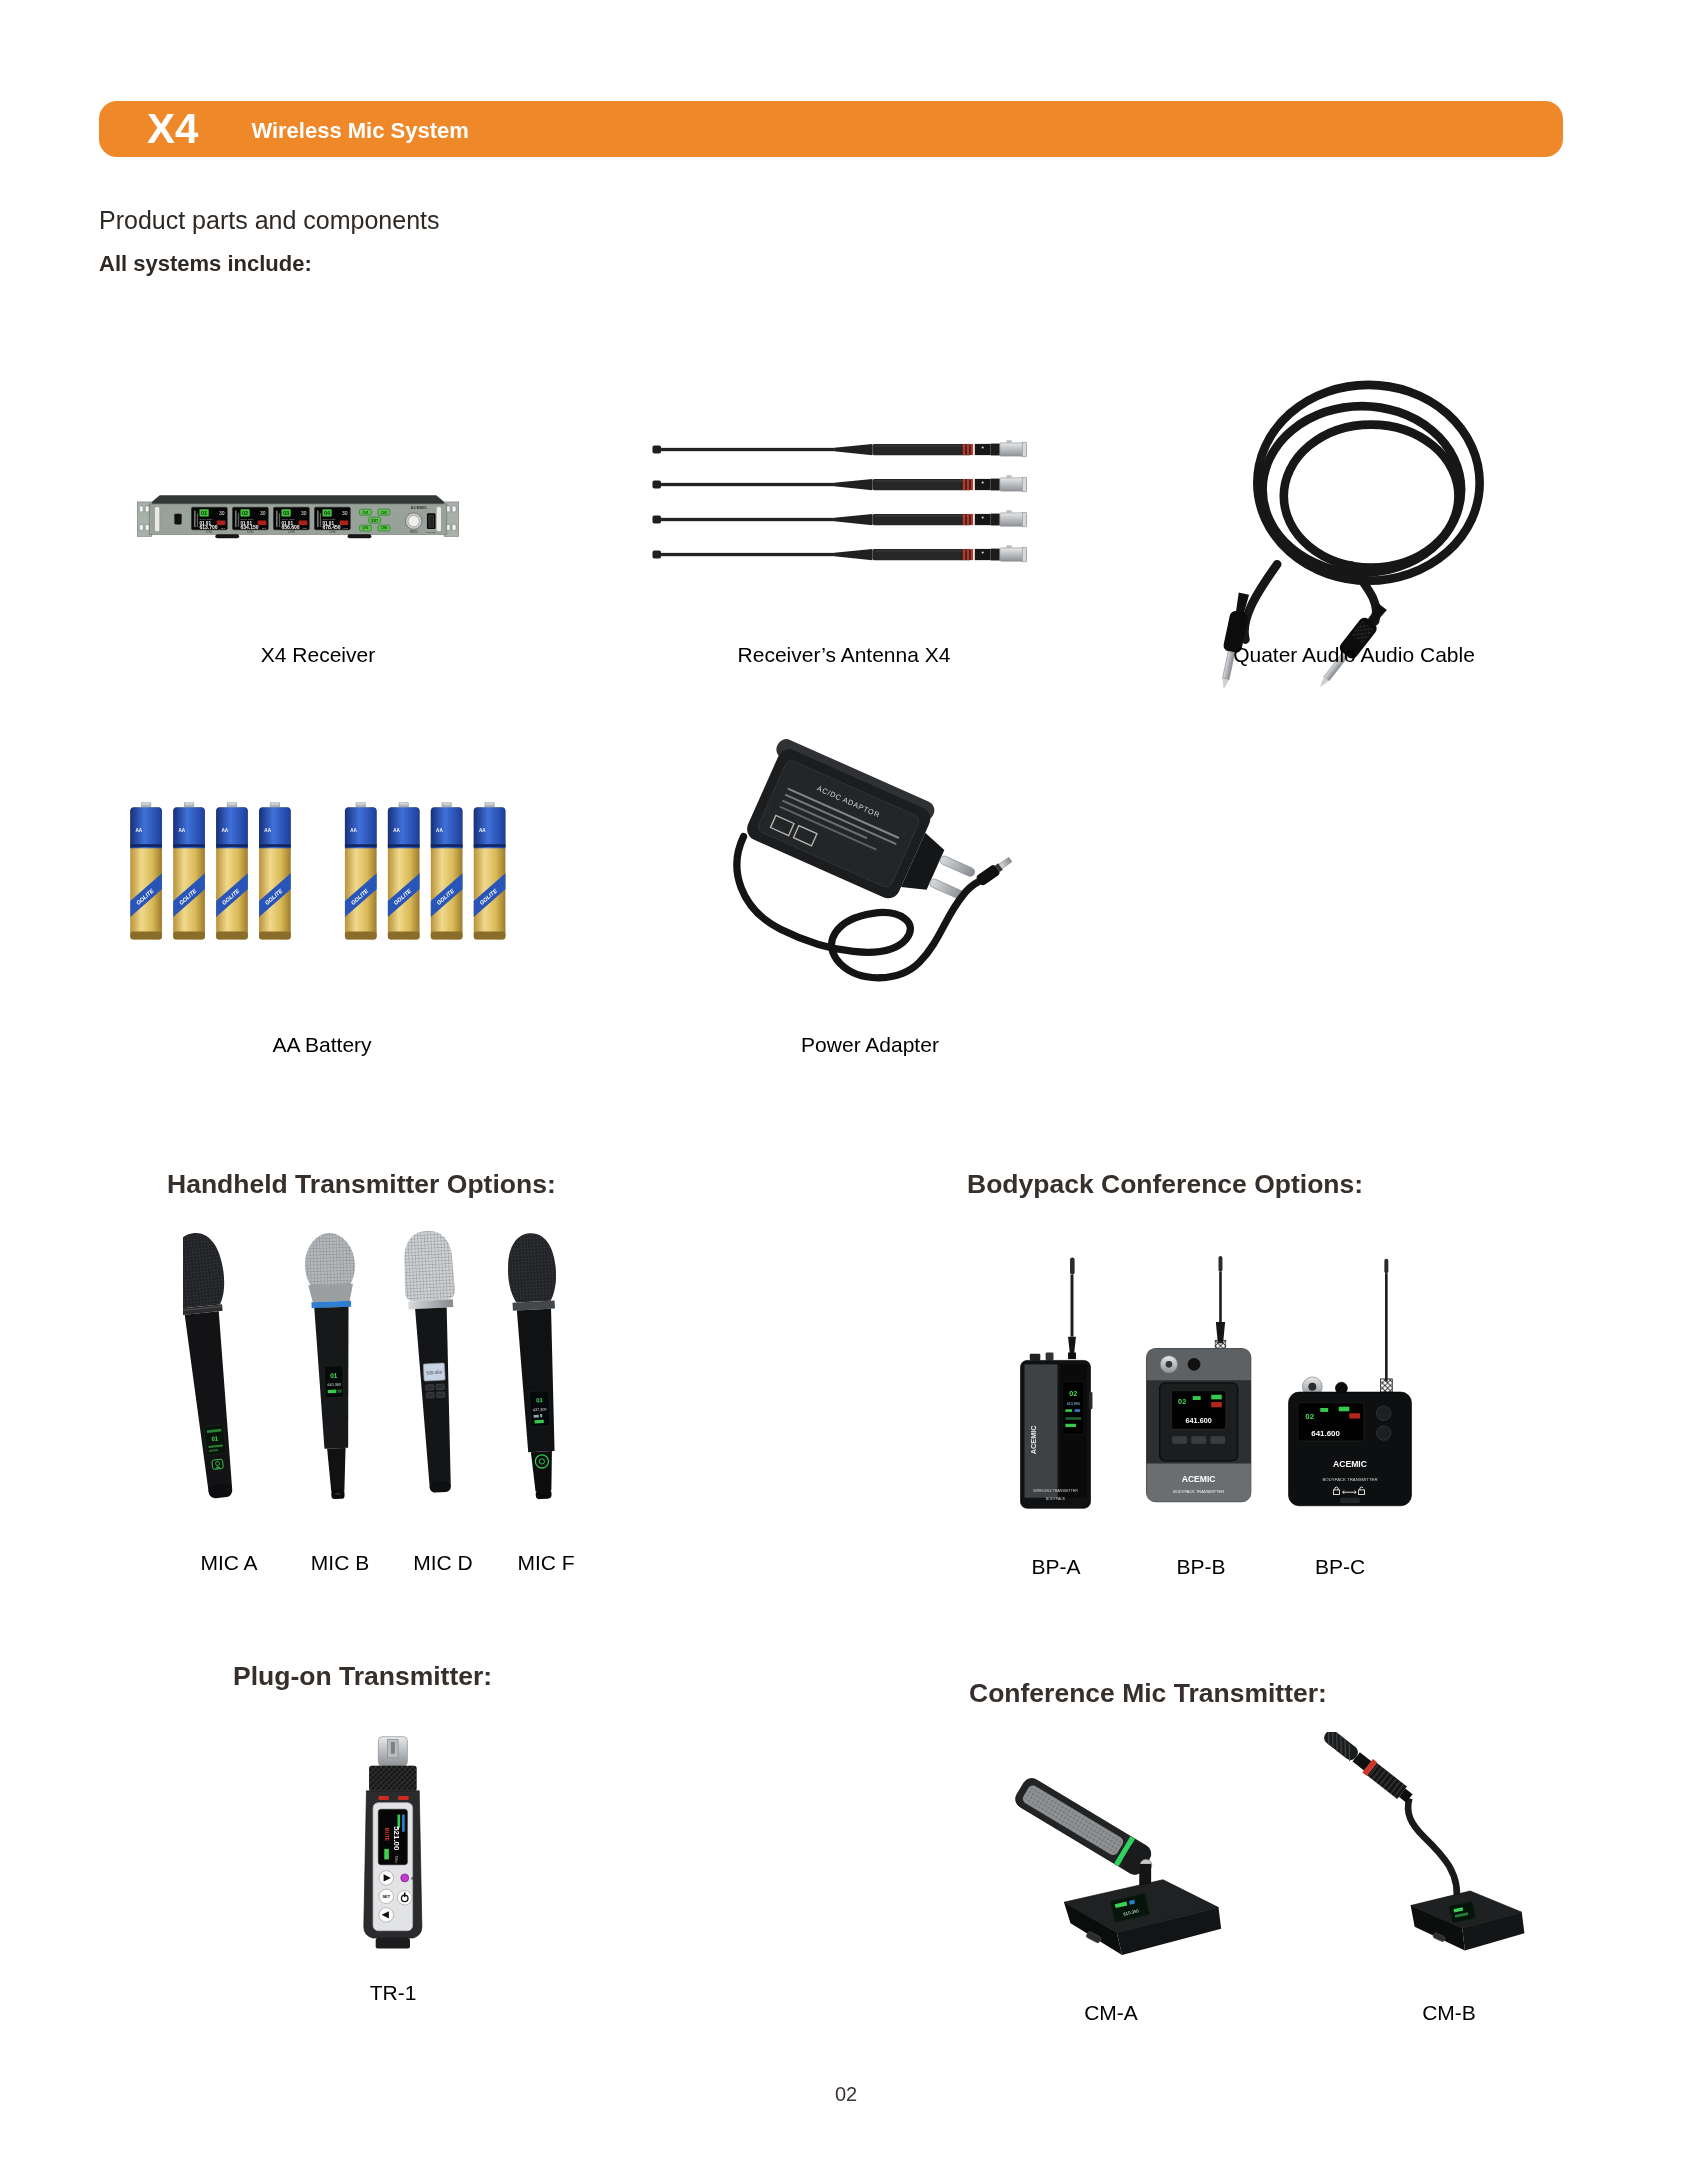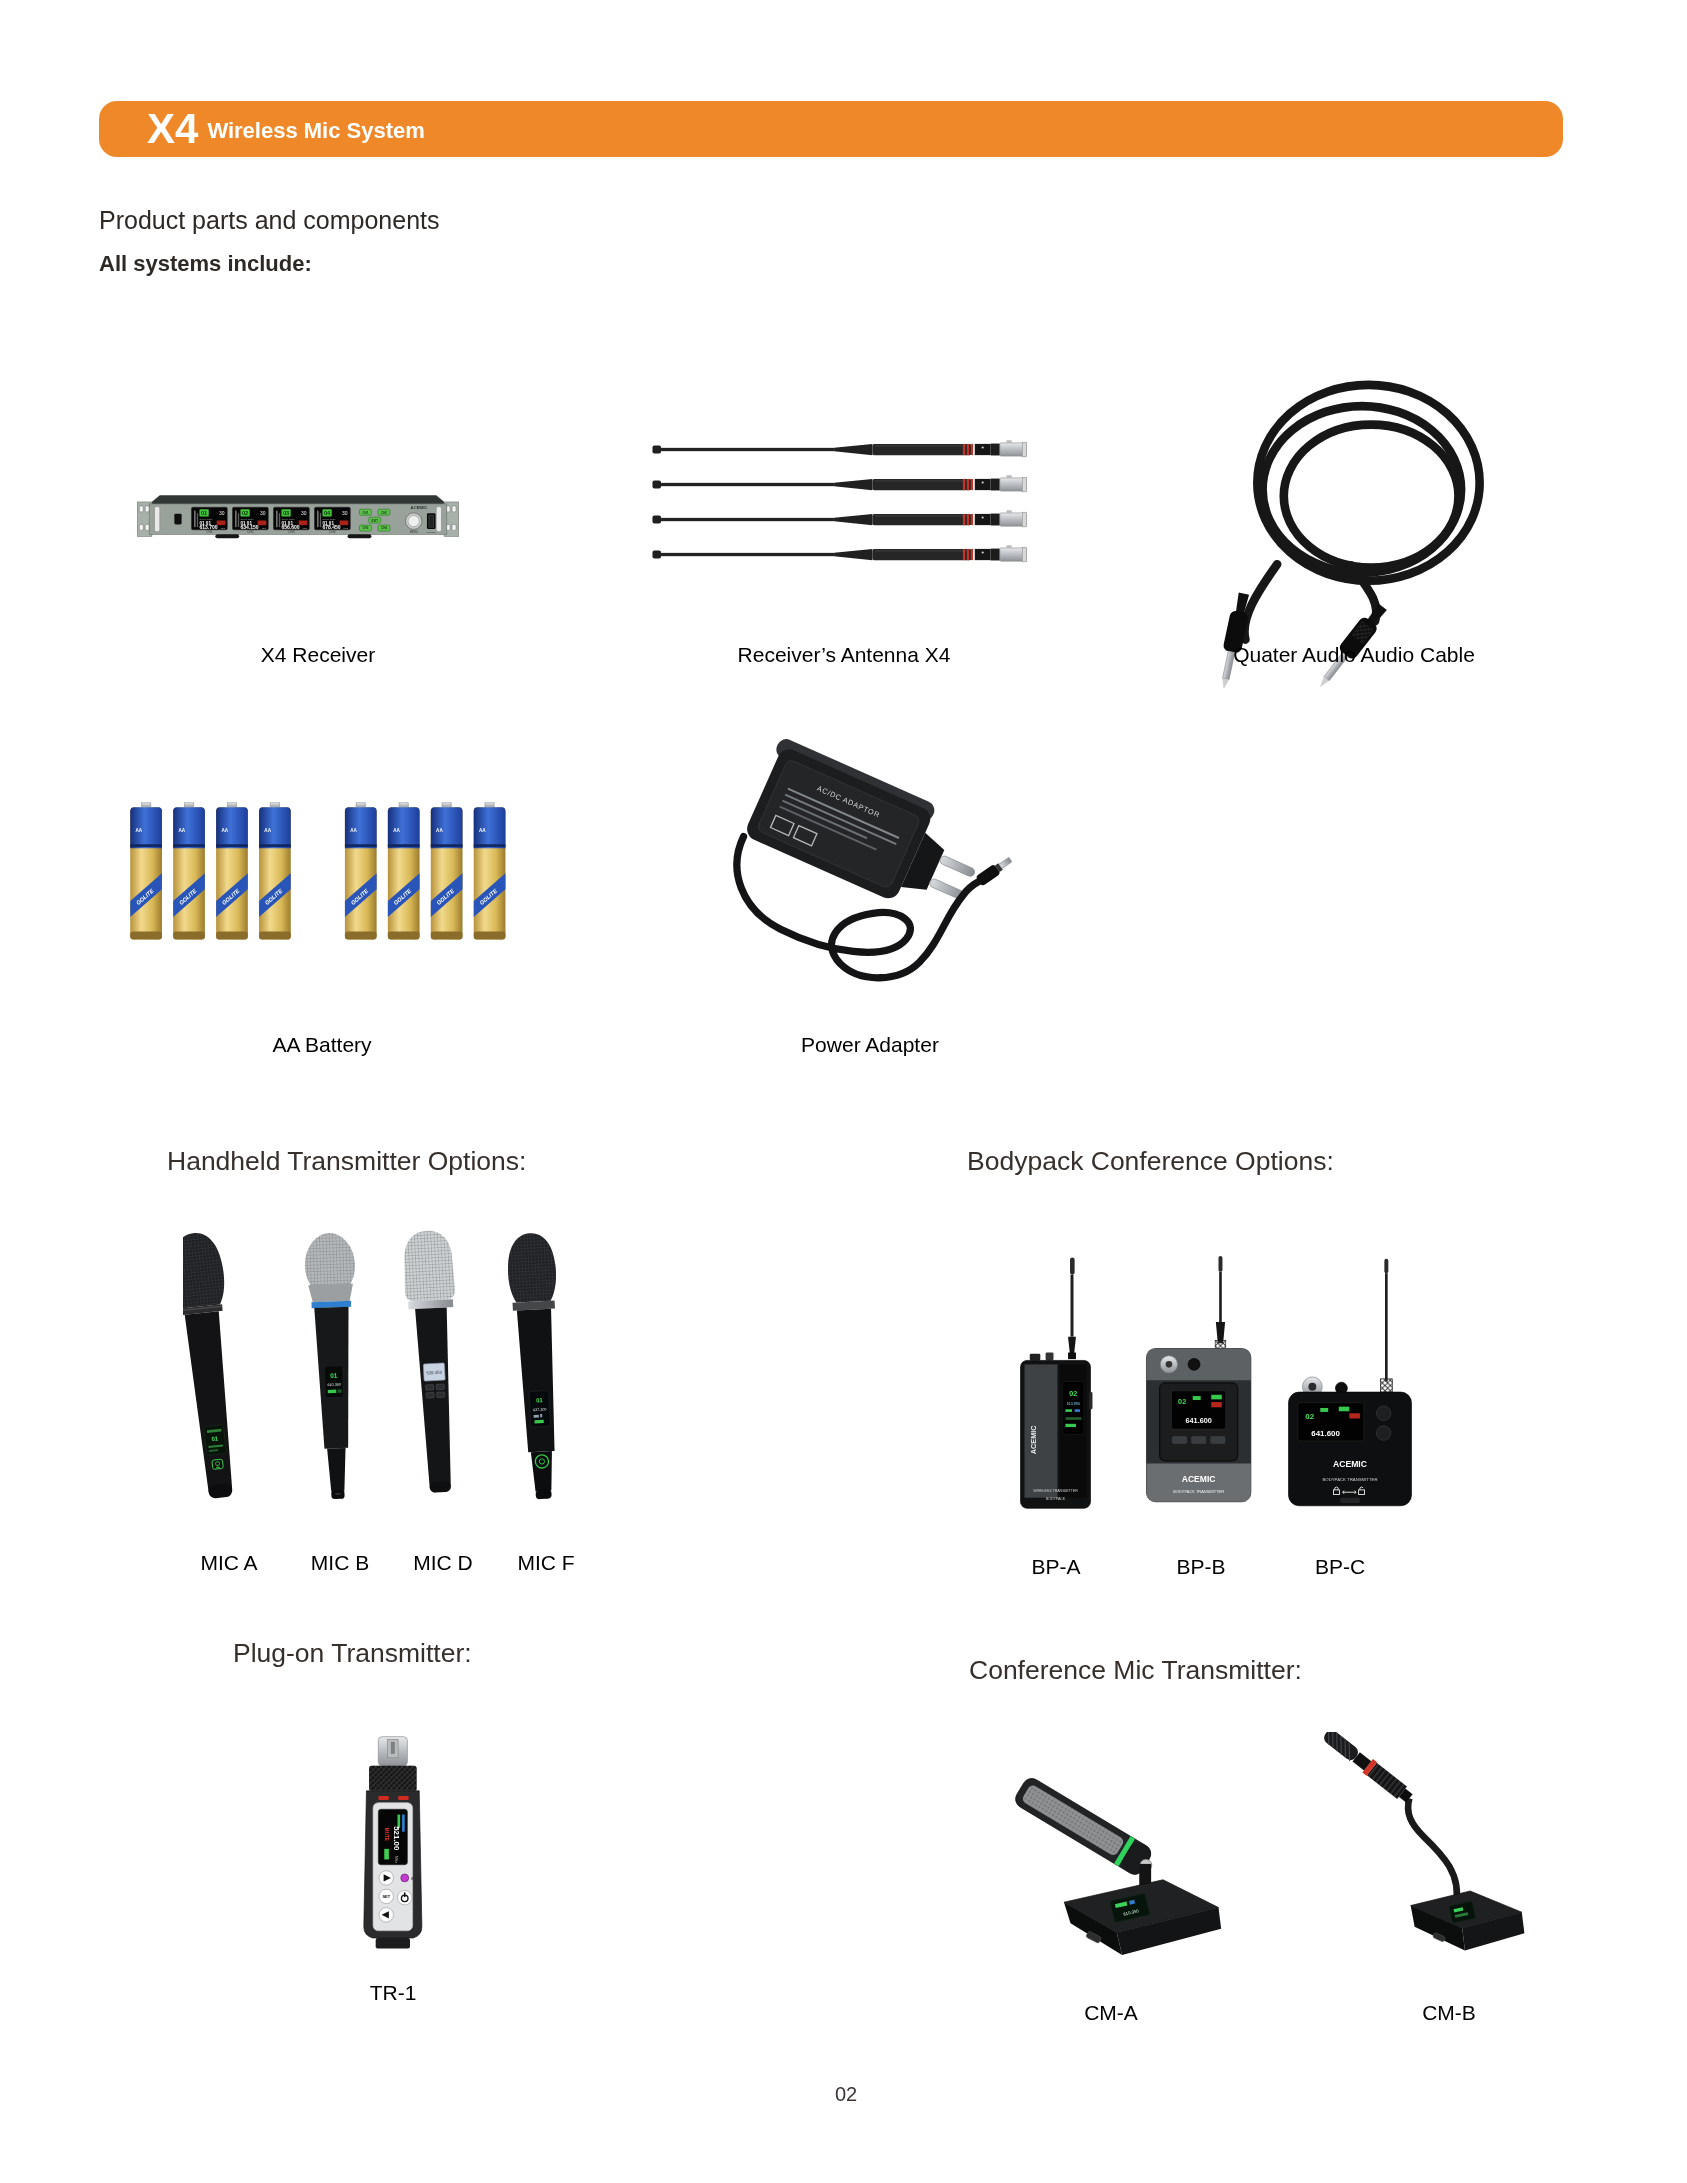--- a/index.html
+++ b/index.html
@@ -1,27 +1,27 @@
 <!DOCTYPE html>
 <html style="font-size:10.6px"><head>
 <meta charset="utf-8">
 <style>
   html,body{margin:0;padding:0;background:#ffffff;}
   #page{position:relative;width:1687px;height:2183px;background:#ffffff;overflow:hidden;
         font-family:"Liberation Sans",sans-serif;color:#3b3433;}
   svg{font-family:"Liberation Sans",sans-serif;}
   .abs{position:absolute;}
   #banner{position:absolute;left:99px;top:101px;width:1464px;height:56px;border-radius:18px;
-          display:flex;align-items:center;}
+          display:flex;align-items:center;gap:44px;}
   #banner .model{font-size:42px;font-weight:bold;color:#ffffff;margin-left:48px;line-height:1;}
   #banner .title{font-size:22px;font-weight:bold;color:#ffffff;margin-left:9px;line-height:1;padding-top:4px;}
   .h1{position:absolute;left:99px;font-size:25px;font-weight:normal;color:#2e2925;white-space:nowrap;}
   .h2{position:absolute;left:99px;font-size:22px;font-weight:bold;color:#2e2925;white-space:nowrap;}
   .item-label{position:absolute;transform:translateX(-50%);font-size:21px;color:#000000;white-space:nowrap;}
-  .sec-heading{position:absolute;font-size:26.5px;font-weight:normal;color:#362f2b;white-space:nowrap;}
+  .sec-heading{position:absolute;font-size:26.5px;font-weight:bold;color:#362f2b;white-space:nowrap;margin-top:23px;}
   .page-num{position:absolute;left:846px;top:2083px;transform:translateX(-50%);font-size:20px;color:#3b3433;}
 </style>
 </head>
 <body>
 
 <div id="page">
 
   <svg width="0" height="0" style="position:absolute" aria-hidden="true">
     <defs>
       <linearGradient id="silverV" x1="0" y1="0" x2="0" y2="1">

